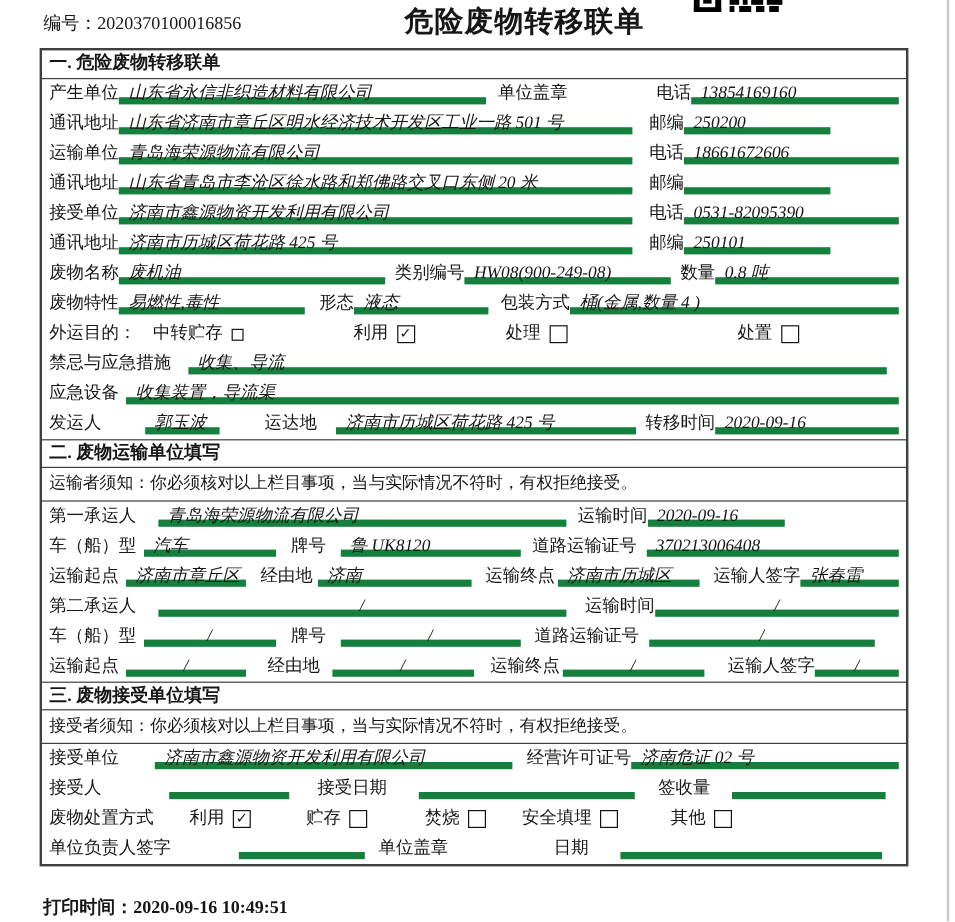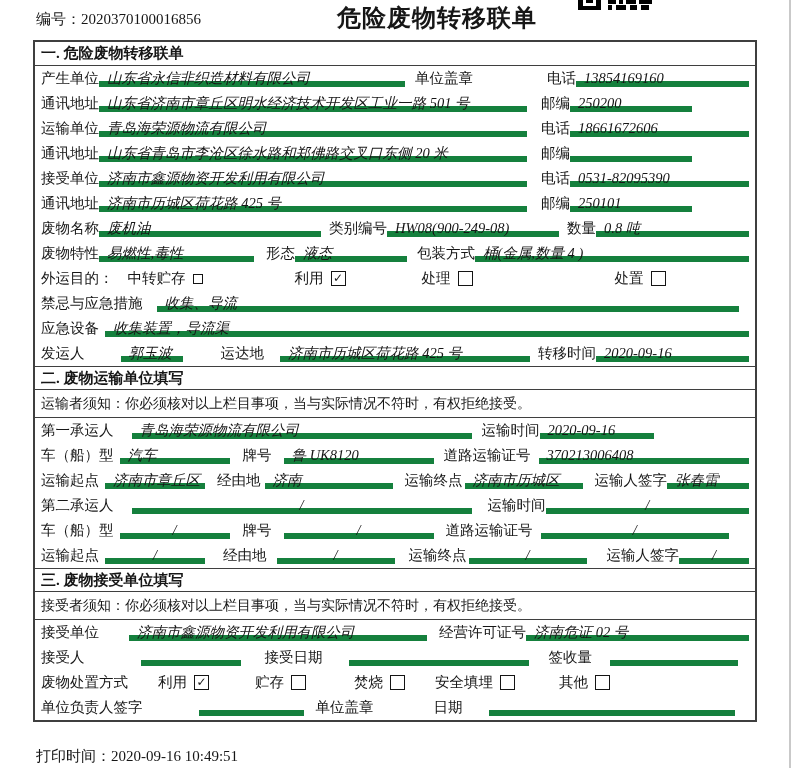--- a/index.html
+++ b/index.html
@@ -37,21 +37,21 @@
   }
   .u.grow{flex:1 1 auto;}
   .u.ctr{text-align:center;padding-left:0;}
   .opt{display:flex;align-items:flex-end;flex:0 0 auto;}
   .cb{
     width:13px;height:13px;border:1.5px solid #141414;box-sizing:content-box;
     margin-left:7px;margin-bottom:1px;text-align:center;line-height:13px;font-size:12px;
     font-family:"DejaVu Sans",sans-serif;flex:0 0 auto;
   }
   .cb.sm{width:8px;height:8px;margin-bottom:3px;line-height:8px;font-size:8px;}
-  .print-line{position:absolute;left:36px;top:747px;font-size:15px;white-space:nowrap;}
+  .print-line{position:absolute;left:36px;top:747px;font-size:15px;white-space:nowrap;font-weight:bold;}
 </style>
 </head>
 <body>
 
 <div class="doc-number"><span>编号：</span><span>2020370100016856</span></div>
 
 <div class="doc-title">危险废物转移联单</div>
 
 <svg class="qr" width="76" height="11" viewBox="0 0 76 11">
   <g fill="#000">
@@ -272,21 +272,21 @@
     <span class="opt" style="margin-left:44px">
       <span class="lbl">其他</span>
       <span class="cb"></span>
     </span>
   </div>
 
   <div class="r">
     <span class="lbl">单位负责人签字</span>
     <span class="u" style="width:105px;margin-left:56px"></span>
     <span class="lbl" style="margin-left:12px">单位盖章</span>
-    <span class="lbl" style="margin-left:60px">日期</span>
+    <span class="lbl" style="margin-left:88px">日期</span>
     <span class="u grow" style="margin-left:26px;margin-right:14px"></span>
   </div>
 
 </div>
 
 <div class="print-line"><span>打印时间：</span><span>2020-09-16  10:49:51</span></div>
 
 <div class="page-edge"></div>
 
 </body></html>

